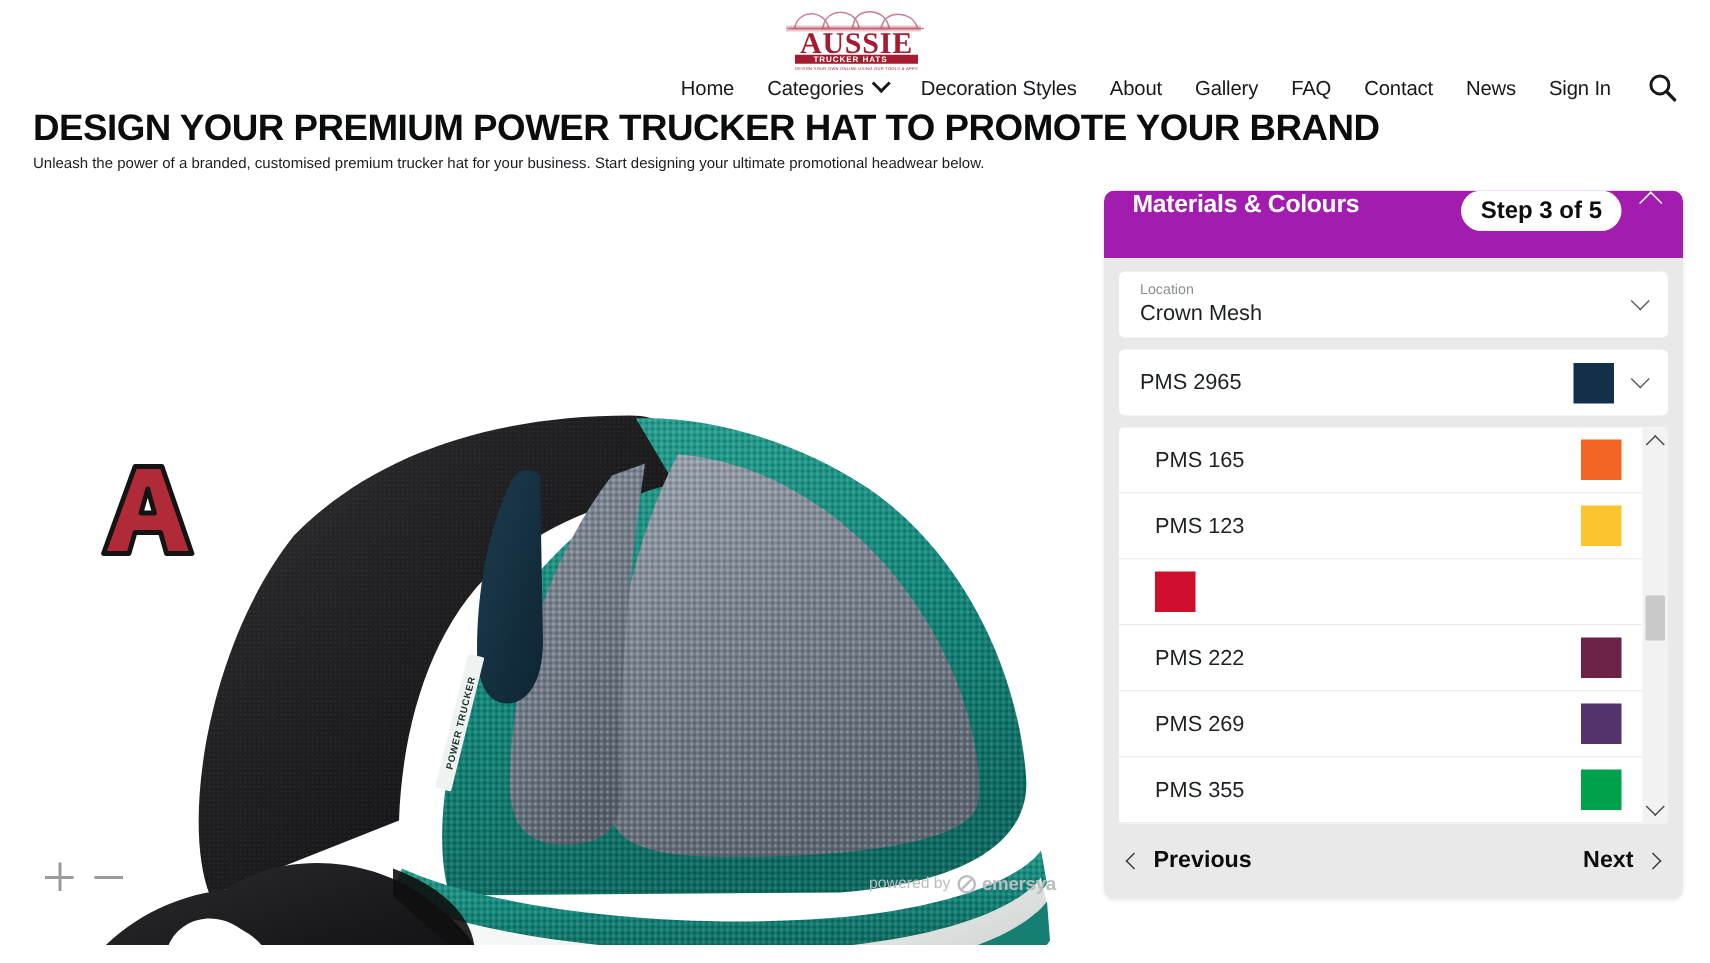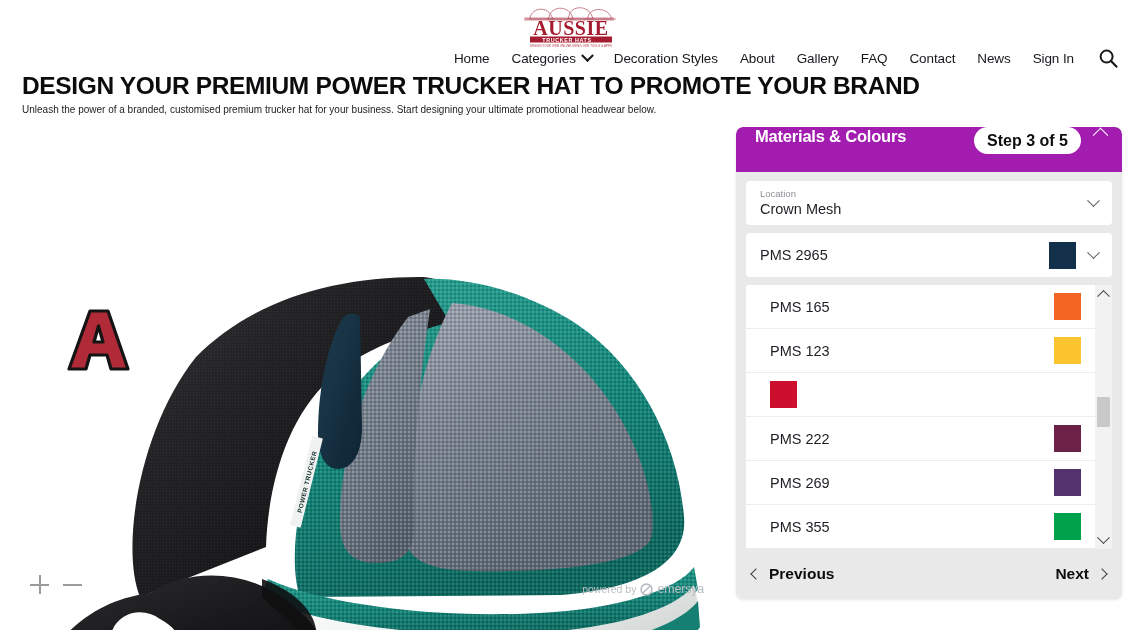--- a/index.html
+++ b/index.html
@@ -71,21 +71,21 @@
   }
   .zoom-btn .h, .zoom-btn .v { position: absolute; background: #9b9b9b; }
   .zoom-btn .h { left: 0; top: 8.5px; width: 19px; height: 2px; }
   .zoom-btn .v { left: 8.5px; top: 0; width: 2px; height: 19px; }
 
   .powered {
     position: absolute; right: 18px; bottom: 34px;
     display: flex; align-items: center; gap: 4px;
     font-size: 10.5px; color: #b9bcc0;
   }
-  .powered .brand { font-size: 12.5px; font-weight: normal; color: #b9bcc0; letter-spacing:-0.2px; }
+  .powered .brand { font-size: 12.5px; font-weight: bold; color: #b9bcc0; letter-spacing:-0.2px; }
 
   
   .panel {
     position: absolute; right: 18px; top: 0;
     width: 386px; height: 472px;
     background: #e9e9e9; border-radius: 7px;
     display: flex; flex-direction: column; overflow: hidden;
     box-shadow: 0 1px 3px rgba(0,0,0,.10);
   }
   .panel-header {

